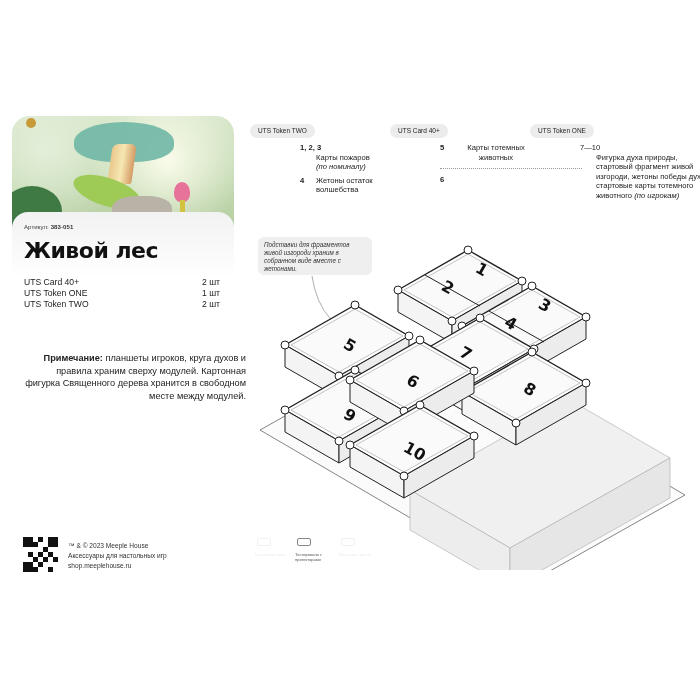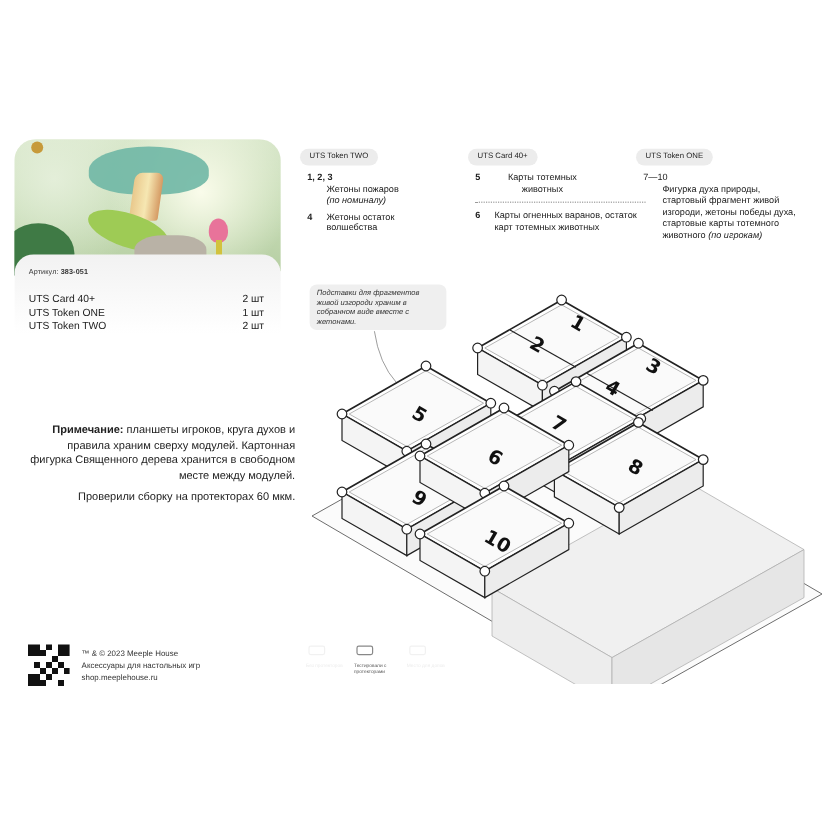--- a/index.html
+++ b/index.html
@@ -21,21 +21,21 @@
 
   .card-panel { position: absolute; left: 0; top: 96px; width: 222px; height: 110px; background: linear-gradient(180deg, #f2f2f2 0%, #ffffff 60%); border-radius: 16px 16px 0 0; padding: 12px 12px 0 12px; }
   .sku { font-size: 6px; color: #333; letter-spacing: 0.1px; }
   .sku b { font-weight: bold; }
   .title { font-size: 22px; font-weight: 900; letter-spacing: -0.5px; margin-top: 8px; color: #111; font-family: "DejaVu Sans", sans-serif; }
   .items { margin-top: 14px; }
   .item-row { display: flex; justify-content: space-between; font-size: 8.6px; line-height: 11px; color: #222; width: 196px; }
 
   
   .pill { position: absolute; height: 14px; border-radius: 7px; background: #ececec; font-size: 6.5px; line-height: 14px; padding: 0 8px; color: #222; white-space: nowrap; }
-  .col { position: absolute; font-size: 7.6px; line-height: 9.5px; color: #222; }
+  .col { position: absolute; font-size: 7.6px; line-height: 9.5px; color: #222; margin-left: 44px; }
   .entry { display: flex; }
   .num { font-weight: bold; width: 16px; flex: none; }
   .indent { padding-left: 16px; }
   .it { font-style: italic; }
   .dotted { border-top: 1px dotted #999; margin: 6px 0; width: 142px; }
 
   
   .note { position: absolute; left: 24px; top: 352px; width: 222px; font-size: 9.2px; line-height: 12.5px; color: #222; text-align: right; }
   .note b { font-weight: bold; }
   .note p + p { margin-top: 6px; }
@@ -68,58 +68,58 @@
     <div class="art-bush"></div>
     <div class="art-flower"></div>
     <div class="art-stem"></div>
     <div class="art-critter"></div>
   </div>
   <div class="card-panel">
     <div class="sku">
       <span>Артикул:</span>
       <b>383-051</b>
     </div>
+    <div class="title">Живой лес</div>
     <div class="items">
       <div class="item-row">
         <span>UTS Card 40+</span>
         <span>2 шт</span>
       </div>
       <div class="item-row">
         <span>UTS Token ONE</span>
         <span>1 шт</span>
       </div>
       <div class="item-row">
         <span>UTS Token TWO</span>
         <span>2 шт</span>
       </div>
     </div>
   </div>
 </div>
 
 <div class="pill" style="left:250px; top:124px;">UTS Token TWO</div>
 <div class="col" style="left:256px; top:143px; width:130px;">
   <div class="num-line" style="font-weight:bold;">1, 2, 3</div>
-  <div class="indent">Жетоны пожаров</div>
+  <div class="indent">Карты пожаров</div>
   <div class="indent it">(по номиналу)</div>
   <div class="entry" style="margin-top:4px;">
     <span class="num">4</span>
     <span style="width:80px;">Жетоны остаток волшебства</span>
   </div>
 </div>
 
 <div class="pill" style="left:390px; top:124px;">UTS Card 40+</div>
 <div class="col" style="left:396px; top:143px; width:145px;">
   <div class="entry">
     <span class="num">5</span>
     <span style="width:80px;text-align:center;">Карты тотемных животных</span>
   </div>
   <div class="dotted"></div>
   <div class="entry">
     <span class="num">6</span>
-    <span style="width:128px;">Карты огненных варанов, остаток карт тотемных животных</span>
   </div>
 </div>
 
 <div class="pill" style="left:530px; top:124px;">UTS Token ONE</div>
 <div class="col" style="left:536px; top:143px; width:140px;">
   <div style="font-weight:normal;">7—10</div>
   <div class="indent" style="width:135px;">
     <span>Фигурка духа природы, стартовый фрагмент живой изгороди, жетоны победы духа, стартовые карты тотемного животного</span>
     <span class="it">(по игрокам)</span>
   </div>
@@ -184,21 +184,20 @@
   </g>
 </svg>
 
 <div class="callout">Подставки для фрагментов живой изгороди храним в собранном виде вместе с жетонами.</div>
 
 <div class="note">
   <p>
     <b>Примечание:</b>
     <span>планшеты игроков, круга духов и правила храним сверху модулей. Картонная фигурка Священного дерева хранится в свободном месте между модулей.</span>
   </p>
-  <p>Проверили сборку на протекторах 60 мкм.</p>
 </div>
 
 <svg class="qr" viewBox="0 0 7 7" shape-rendering="crispEdges">
   <rect width="7" height="7" fill="#fff"></rect>
   <g fill="#111">
     <rect x="0" y="0" width="2" height="2"></rect>
       <rect x="5" y="0" width="2" height="2"></rect>
       <rect x="0" y="5" width="2" height="2"></rect>
     <rect x="3" y="0" width="1" height="1"></rect>
       <rect x="2" y="1" width="1" height="1"></rect>

